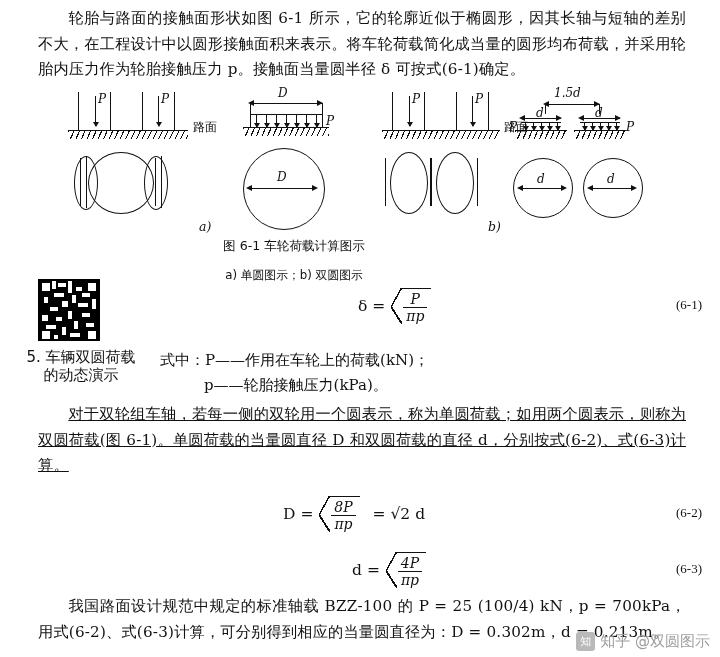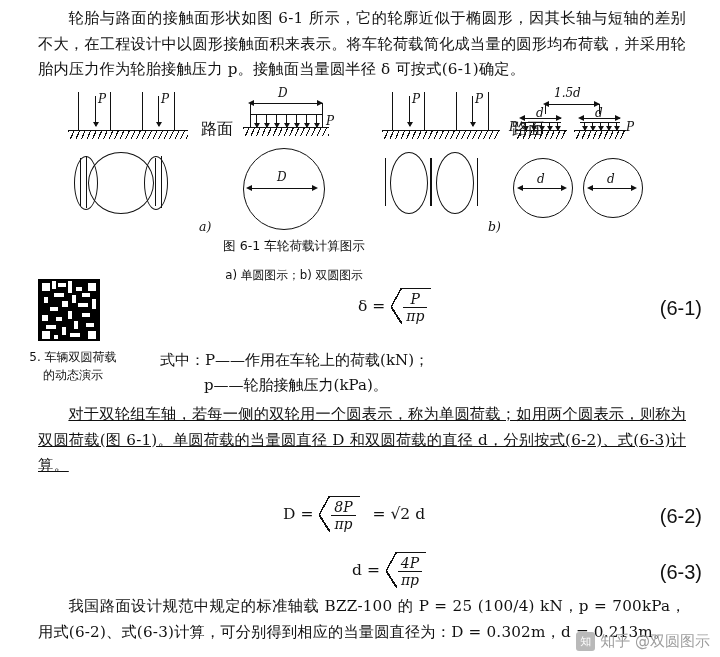--- a/index.html
+++ b/index.html
@@ -63,24 +63,23 @@
     border-radius: 50%;
   }
   .lbl {
     position: absolute;
     font-size: 12px;
     font-style: italic;
     font-family: "DejaVu Serif", serif;
   }
   .lbl-cn {
     position: absolute;
-    font-size: 16px;
+    font-size: 12px;
     font-family: "DejaVu Sans", "Liberation Sans", sans-serif;
     font-style: normal;
-    margin-left: 8px;
   }
   .arrow-line {
     position: absolute;
     border-top: 1.2px solid #111;
   }
   .arr-l, .arr-r {
     position: absolute;
     width: 0; height: 0;
     border-top: 3.2px solid transparent;
     border-bottom: 3.2px solid transparent;
@@ -119,41 +118,41 @@
     top: 279px;
     width: 62px;
     height: 62px;
     background:
       linear-gradient(#000,#000) 0 0/100% 100% no-repeat;
     overflow: hidden;
   }
   .qr-cell { position: absolute; background: #fff; }
   .qr-cap {
     position: absolute;
-    left: 8px;
+    left: 16px;
     top: 348px;
     width: 130px;
-    font-size: 12px;
+    font-size: 15px;
     font-family: "DejaVu Sans", "Liberation Sans", sans-serif;
     line-height: 18px;
     text-align: center;
     color: #111;
   }
 
   
   .eq {
     position: absolute;
     font-family: "DejaVu Serif", "Liberation Serif", serif;
     font-size: 15.5px;
   }
   .eqnum {
     position: absolute;
     right: 18px;
-    font-size: 20px;
-    font-family: Liberation Sans, sans-serif;
+    font-size: 13px;
+    font-family: Liberation Serif, serif;
   }
   .frac {
     display: inline-block;
     vertical-align: middle;
     text-align: center;
     font-style: italic;
     line-height: 1.15;
     font-size: 14px;
   }
   .frac .num { display:block; padding: 0 3px; }

